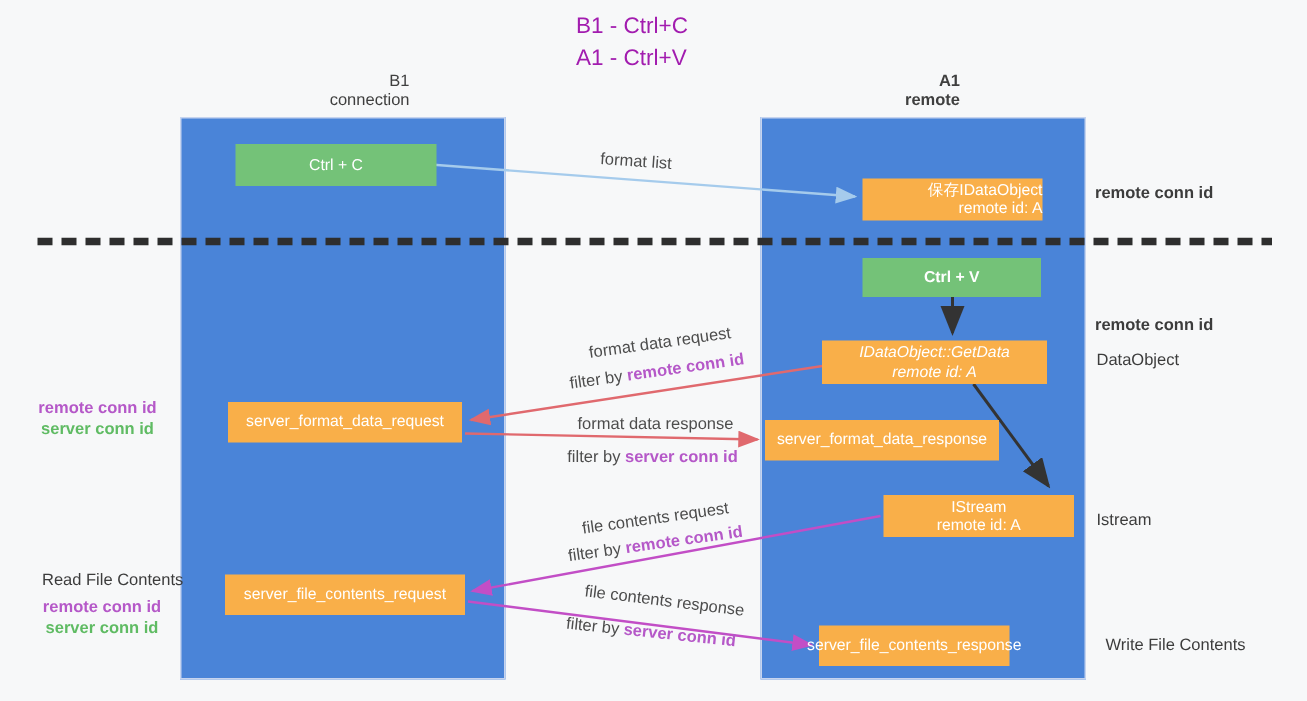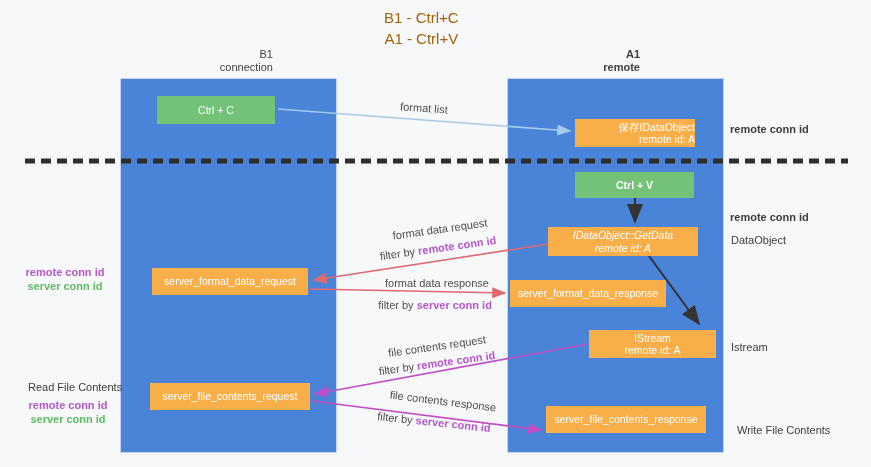--- a/index.html
+++ b/index.html
@@ -3,21 +3,21 @@
 <meta charset="utf-8">
 <style>
   html,body{margin:0;padding:0;background:#f7f8f9;font-family:"Liberation Sans",sans-serif;}
   .canvas{position:relative;width:871px;height:467px;background:#f7f8f9;overflow:hidden;}
   .col{position:absolute;background:#4a84d8;border:1px solid #c6d4ef;}
   .col-left{left:120px;top:78px;width:215px;height:373px;}
   .col-right{left:507px;top:78px;width:215px;height:373px;}
   .hdr{position:absolute;top:48px;width:110px;text-align:right;font-size:11px;line-height:13px;color:#3f3f3f;}
   .hdr-left{left:163px;}
   .hdr-right{left:530px;font-weight:bold;}
-  .title{position:absolute;left:384px;top:7px;font-size:15px;line-height:21px;color:#a16207;text-align:center;}
+  .title{position:absolute;left:384px;top:7px;font-size:15px;line-height:21px;color:#a21caf;}
   svg.overlay{position:absolute;left:0;top:0;width:871px;height:467px;pointer-events:none;}
   .node{position:absolute;display:flex;flex-direction:column;align-items:center;justify-content:center;
         color:#fff;font-size:10.5px;line-height:12.5px;text-align:center;box-sizing:border-box;}
   .orange{background:#f9af49;}
   .green{background:#74c278;}
   .elabel{position:absolute;font-size:11px;color:#4d4d4d;white-space:nowrap;}
   .rot{transform:translate(-50%,-50%);}
   .purple{color:#b558c8;font-weight:bold;}
   .greentxt{color:#5fbb63;font-weight:bold;}
   .side{position:absolute;font-size:11px;color:#3c3c3c;white-space:nowrap;}
@@ -64,21 +64,21 @@
     <line x1="25" y1="161" x2="848" y2="161" stroke="#2e2e2e" stroke-width="5" stroke-dasharray="10 6"></line>
     <line x1="278" y1="109" x2="570" y2="131" stroke="#a5cbec" stroke-width="1.6" marker-end="url(#mBlue)"></line>
     <line x1="635" y1="198" x2="635" y2="222" stroke="#333" stroke-width="2" marker-end="url(#mBlack)"></line>
     <line x1="649" y1="256" x2="699" y2="324" stroke="#333" stroke-width="2" marker-end="url(#mBlack)"></line>
     <line x1="568" y1="241" x2="314" y2="280" stroke="#e0696e" stroke-width="1.6" marker-end="url(#mRed)"></line>
     <line x1="310" y1="289" x2="505" y2="293" stroke="#e0696e" stroke-width="1.6" marker-end="url(#mRed)"></line>
     <line x1="587" y1="344" x2="315" y2="394" stroke="#c24ec6" stroke-width="1.6" marker-end="url(#mMag)"></line>
     <line x1="312" y1="401" x2="541" y2="430" stroke="#c24ec6" stroke-width="1.6" marker-end="url(#mMag)"></line>
   </svg>
 
-  <div class="node green" style="left:157px;top:96px;width:118px;height:28px;">
+  <div class="node green" style="left:157px;top:96px;width:134px;height:28px;">
     <div>Ctrl + C</div>
   </div>
   <div class="node orange" style="left:575px;top:119px;width:120px;height:28px;align-items:flex-end;">
     <div>保存IDataObject</div>
     <div>remote id: A</div>
   </div>
   <div class="node green" style="left:575px;top:172px;width:119px;height:26px;font-weight:bold;">
     <div>Ctrl + V</div>
   </div>
   <div class="node orange" style="left:548px;top:227px;width:150px;height:29px;font-style:italic;">
@@ -91,21 +91,21 @@
   <div class="node orange" style="left:510px;top:280px;width:156px;height:27px;">
     <div>server_format_data_response</div>
   </div>
   <div class="node orange" style="left:589px;top:330px;width:127px;height:28px;">
     <div>IStream</div>
     <div>remote id: A</div>
   </div>
   <div class="node orange" style="left:150px;top:383px;width:160px;height:27px;">
     <div>server_file_contents_request</div>
   </div>
-  <div class="node orange" style="left:546px;top:406px;width:160px;height:27px;">
+  <div class="node orange" style="left:546px;top:417px;width:127px;height:27px;">
     <div>server_file_contents_response</div>
   </div>
 
   <div class="elabel rot" style="left:424px;top:108px;transform:translate(-50%,-50%) rotate(4deg);">format list</div>
 
   <div class="elabel rot" style="left:440px;top:229px;transform:translate(-50%,-50%) rotate(-8deg);">format data request</div>
   <div class="elabel rot" style="left:438px;top:248px;transform:translate(-50%,-50%) rotate(-8deg);"><span>filter by </span><span class="purple">remote conn id</span></div>
 
   <div class="elabel rot" style="left:437px;top:283px;">format data response</div>
   <div class="elabel rot" style="left:435px;top:305px;"><span>filter by </span><span class="purple">server conn id</span></div>

